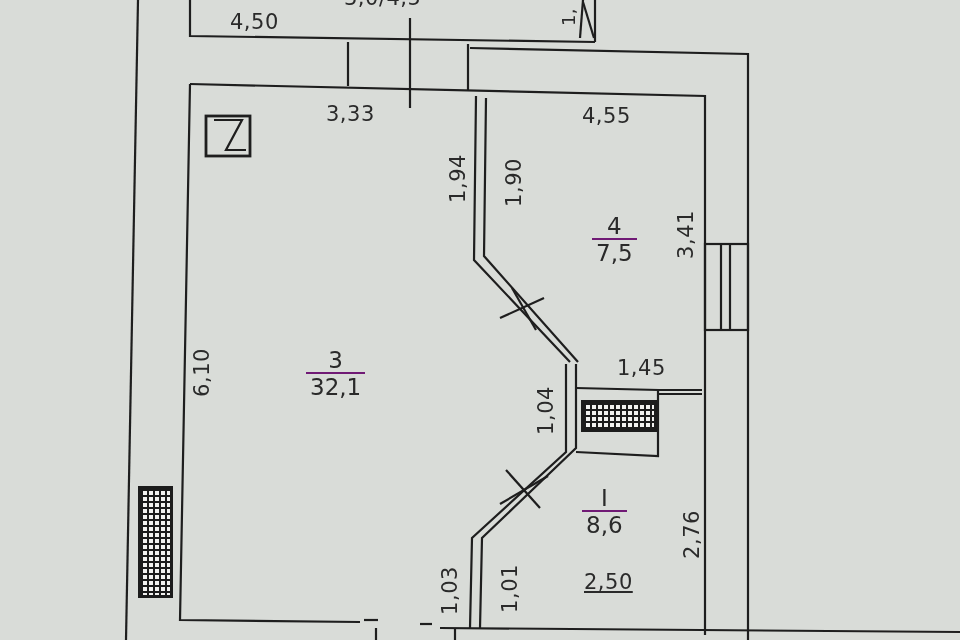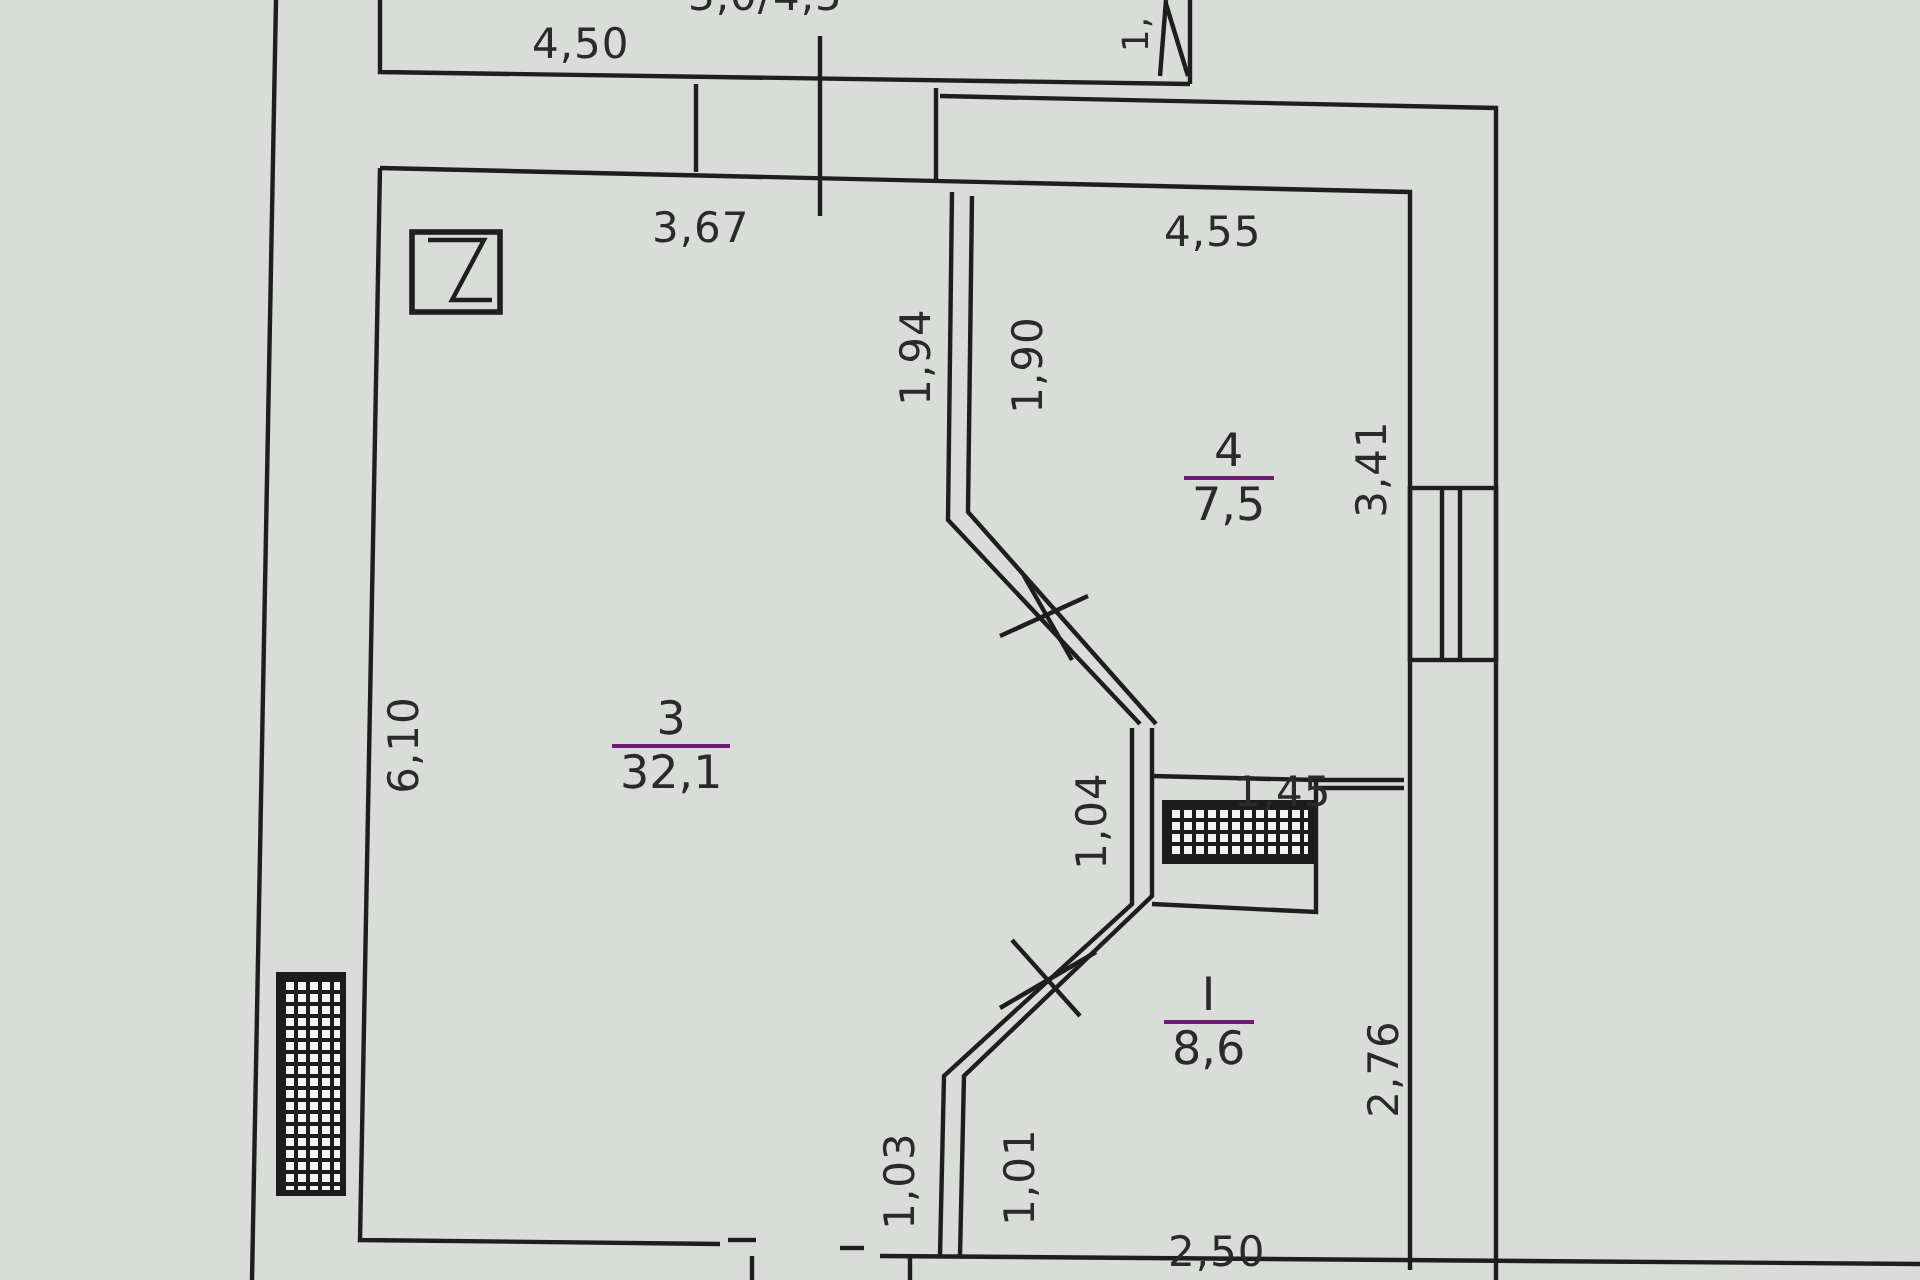--- a/index.html
+++ b/index.html
@@ -90,27 +90,27 @@
 </div>
 <div class="room" style="left:592px;top:214px;">
   <span class="num">4</span>
   <span class="area">7,5</span>
 </div>
 <div class="room" style="left:582px;top:486px;">
   <span class="num">I</span>
   <span class="area">8,6</span>
 </div>
 
-<div class="lbl" style="left:230px;top:12px;margin-left:36px;">4,50</div>
+<div class="lbl" style="left:230px;top:12px;">4,50</div>
 <div class="lbl" style="left:344px;top:-12px;">3,0/4,5</div>
 <div class="lbl rot" style="left:560px;top:8px;font-size:18px;">1,</div>
-<div class="lbl" style="left:326px;top:104px;">3,67</div>
+<div class="lbl" style="left:326px;top:104px;">3,33</div>
 <div class="lbl rot" style="left:178px;top:362px;">6,10</div>
 <div class="lbl rot" style="left:434px;top:168px;">1,94</div>
 <div class="lbl rot" style="left:522px;top:400px;">1,04</div>
 <div class="lbl rot" style="left:426px;top:580px;">1,03</div>
 <div class="lbl" style="left:582px;top:106px;">4,55</div>
 <div class="lbl rot" style="left:490px;top:172px;">1,90</div>
 <div class="lbl rot" style="left:662px;top:224px;">3,41</div>
-<div class="lbl" style="left:617px;top:358px;margin-top:28px;">1,45</div>
+<div class="lbl" style="left:617px;top:358px;">1,45</div>
 <div class="lbl rot" style="left:486px;top:578px;">1,01</div>
 <div class="lbl rot" style="left:668px;top:524px;">2,76</div>
-<div class="lbl" style="left:584px;top:616px;">2,50</div>
+<div class="lbl" style="left:584px;top:572px;text-decoration:underline;">2,50</div>
 
 </body></html>

